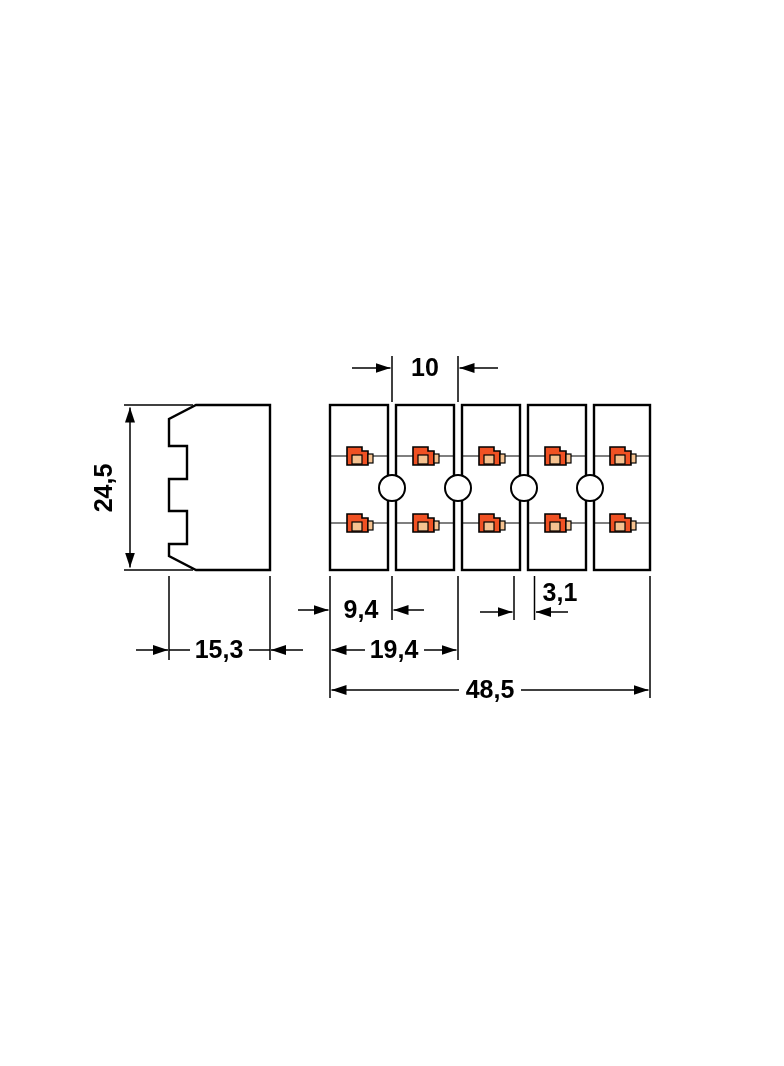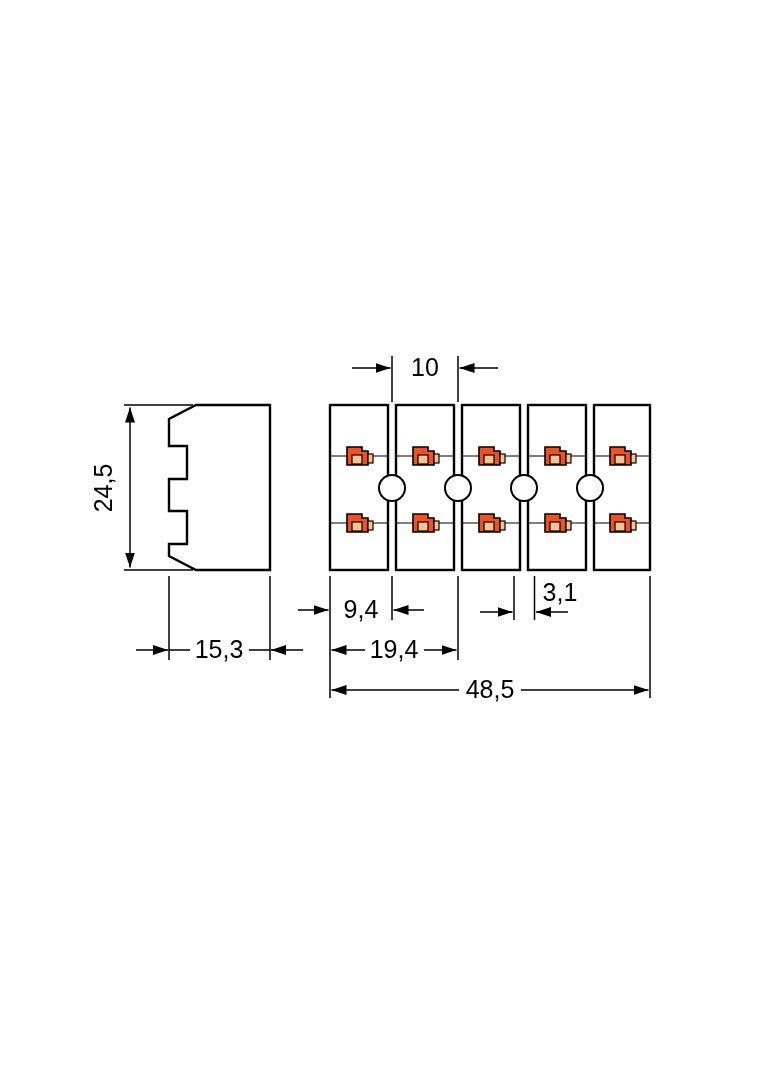--- a/index.html
+++ b/index.html
@@ -7,20 +7,21 @@
     --clamp-body:#f05123;
     --clamp-inner:#f6c290;
     --paper:#ffffff;
   }
   html,body{margin:0;padding:0;background:var(--paper);}
   .sheet{
     position:relative;
     width:737px;height:1066px;
     background:var(--paper);
     overflow:hidden;
+    font-weight:bold;
   }
   svg{position:absolute;left:0;top:0;}
   .outline{fill:#ffffff;stroke:var(--line);stroke-width:2.4;stroke-linejoin:miter;}
   .hole{fill:#ffffff;stroke:var(--line);stroke-width:2;}
   .thin{stroke:var(--line);stroke-width:1.2;fill:none;}
   .dim{stroke:var(--line);stroke-width:1.5;fill:none;}
   .dim-text{
     font-family:"Liberation Sans",sans-serif;
     font-size:25px;
     fill:var(--line);

